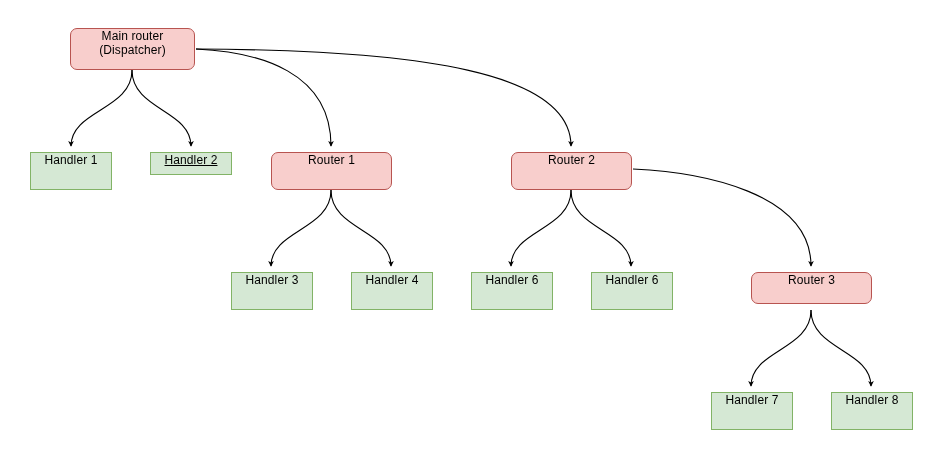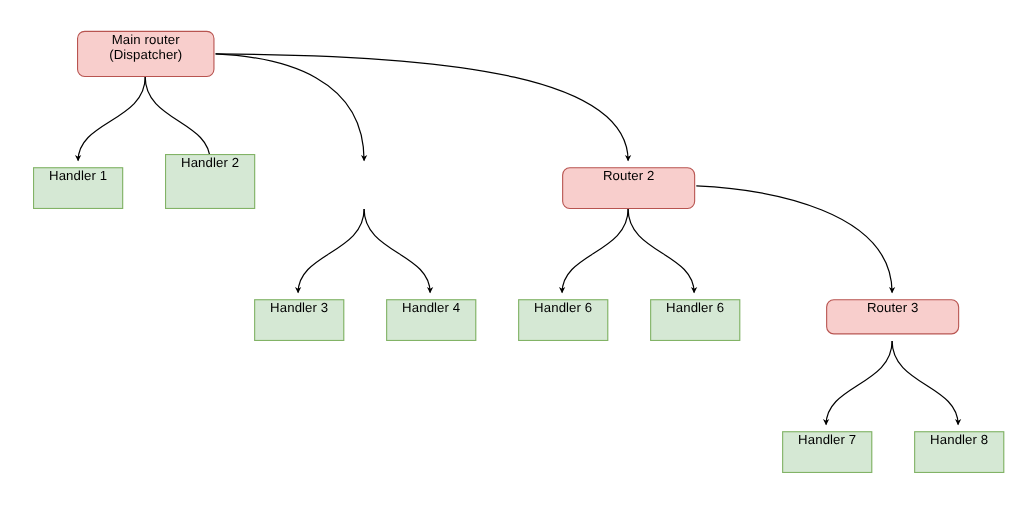--- a/index.html
+++ b/index.html
@@ -81,24 +81,27 @@
 
   <div class="node node-router" style="left: 70px; top: 28px; width: 125px; height: 42px;">
     <span class="node-label">Main router
 (Dispatcher)</span>
   </div>
 
   <div class="node node-handler" style="left: 30px; top: 152px; width: 82px; height: 38px;">
     <span class="node-label">Handler 1</span>
   </div>
 
-  <div class="node node-handler" style="left: 150px; top: 140px; width: 82px; height: 50px;">
+  <div class="node node-handler" style="left: 150px; top: 152px; width: 82px; height: 23px; text-decoration: underline;">
     <span class="node-label">Handler 2</span>
   </div>
 
+  <div class="node node-router" style="left: 271px; top: 152px; width: 121px; height: 38px;">
+    <span class="node-label">Router 1</span>
+  </div>
 
   <div class="node node-router" style="left: 511px; top: 152px; width: 121px; height: 38px;">
     <span class="node-label">Router 2</span>
   </div>
 
   <div class="node node-handler" style="left: 231px; top: 272px; width: 82px; height: 38px;">
     <span class="node-label">Handler 3</span>
   </div>
 
   <div class="node node-handler" style="left: 351px; top: 272px; width: 82px; height: 38px;">

